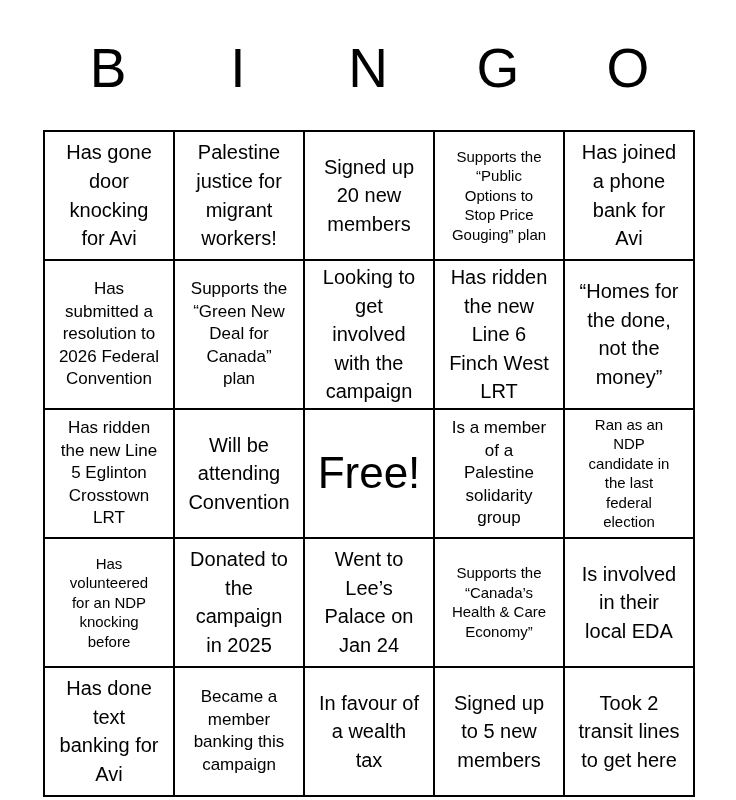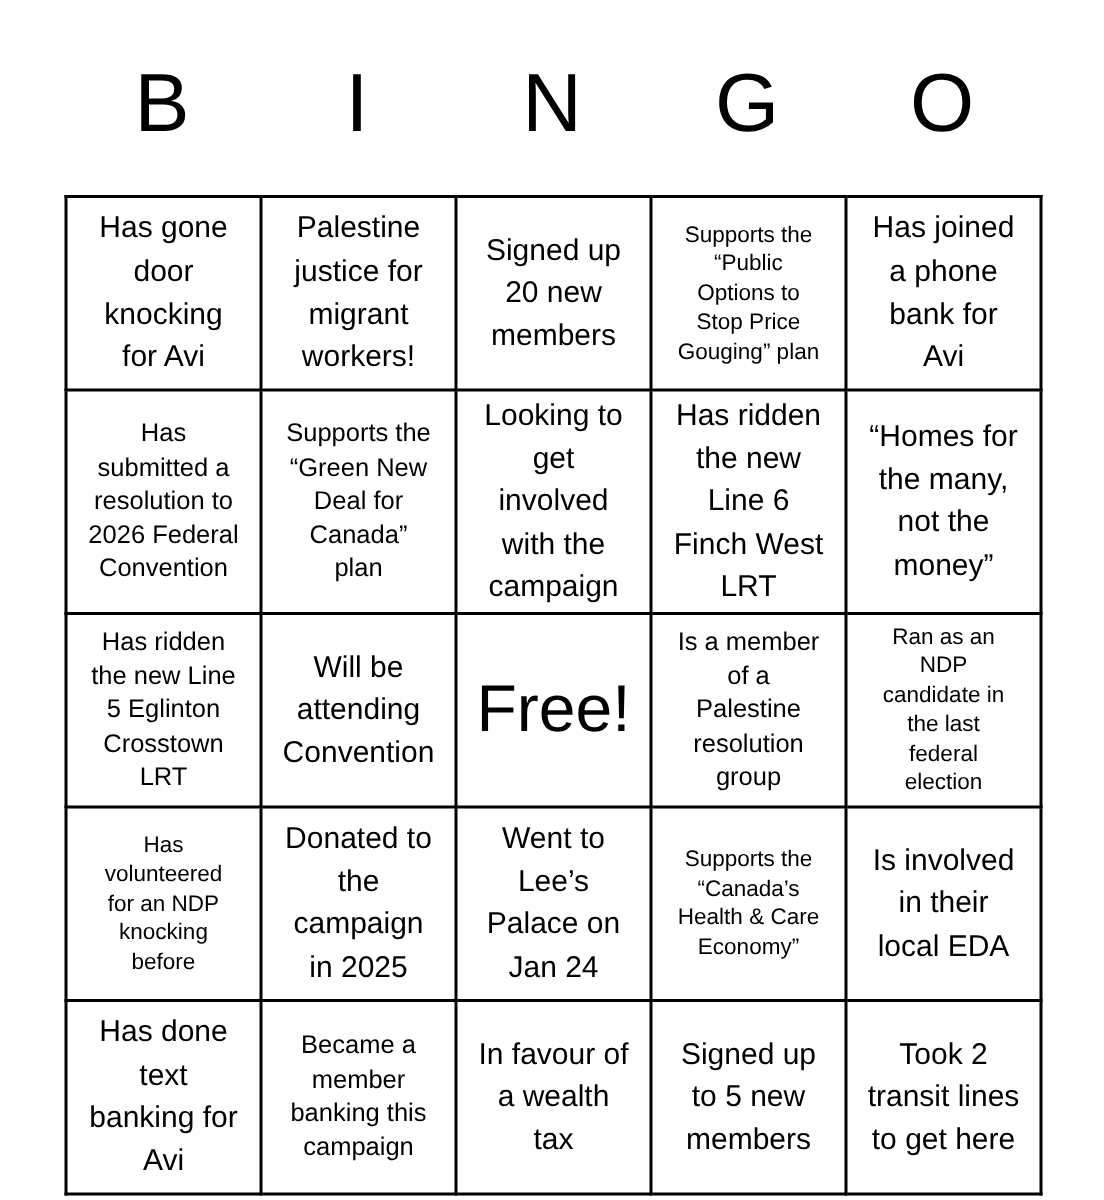--- a/index.html
+++ b/index.html
@@ -85,27 +85,27 @@
         <td class="size-lg"><span class="cell-text">Palestine justice for migrant workers!</span></td>
         <td class="size-lg"><span class="cell-text">Signed up 20 new members</span></td>
         <td class="size-sm"><span class="cell-text">Supports the “Public Options to Stop Price Gouging” plan</span></td>
         <td class="size-lg"><span class="cell-text">Has joined a phone bank for Avi</span></td>
       </tr>
       <tr>
         <td class="size-md"><span class="cell-text">Has submitted a resolution to 2026 Federal Convention</span></td>
         <td class="size-md"><span class="cell-text">Supports the “Green New Deal for Canada” plan</span></td>
         <td class="size-lg"><span class="cell-text">Looking to get involved with the campaign</span></td>
         <td class="size-lg"><span class="cell-text">Has ridden the new Line 6 Finch West LRT</span></td>
-        <td class="size-lg"><span class="cell-text">“Homes for the many, not the money”</span></td>
+        <td class="size-lg"><span class="cell-text">“Homes for the done, not the money”</span></td>
       </tr>
       <tr>
         <td class="size-md"><span class="cell-text">Has ridden the new Line 5 Eglinton Crosstown LRT</span></td>
         <td class="size-lg"><span class="cell-text">Will be attending Convention</span></td>
         <td class="size-xl"><span class="cell-text">Free!</span></td>
-        <td class="size-md"><span class="cell-text">Is a member of a Palestine resolution group</span></td>
+        <td class="size-md"><span class="cell-text">Is a member of a Palestine solidarity group</span></td>
         <td class="size-sm"><span class="cell-text">Ran as an NDP candidate in the last federal election</span></td>
       </tr>
       <tr>
         <td class="size-sm"><span class="cell-text">Has volunteered for an NDP knocking before</span></td>
         <td class="size-lg"><span class="cell-text">Donated to the campaign in 2025</span></td>
         <td class="size-lg"><span class="cell-text">Went to Lee’s Palace on Jan 24</span></td>
         <td class="size-sm"><span class="cell-text">Supports the “Canada’s Health &amp; Care Economy”</span></td>
         <td class="size-lg"><span class="cell-text">Is involved in their local EDA</span></td>
       </tr>
       <tr>

